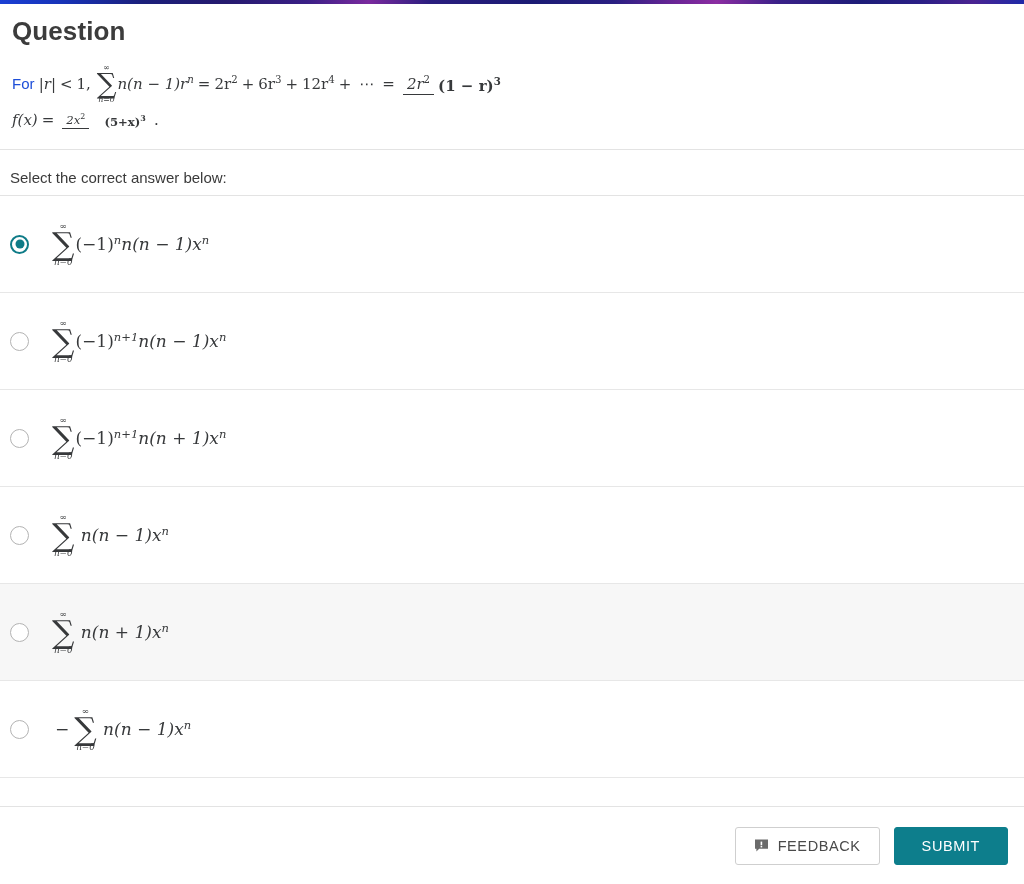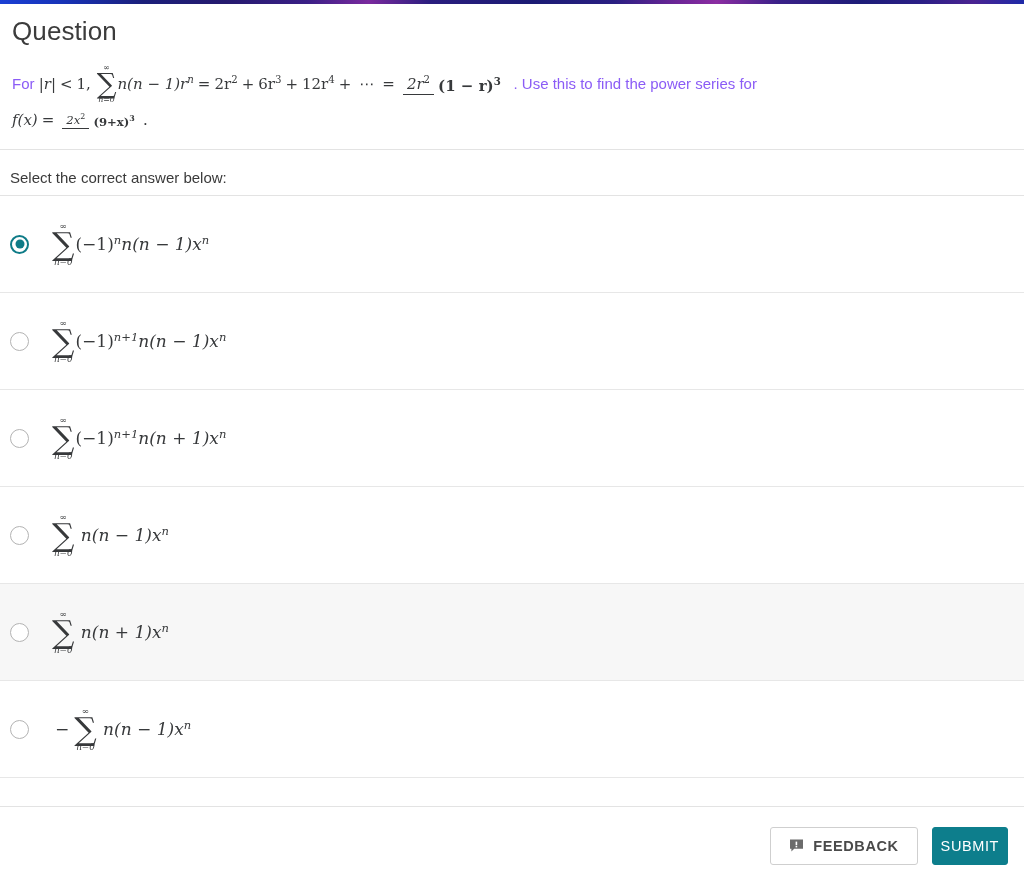--- a/index.html
+++ b/index.html
@@ -41,21 +41,21 @@
 
   
   #question-section {
     padding: 10px 10px 18px 10px;
     border-bottom: 1px solid #e3e3e3;
     min-height: 140px;
     box-sizing: border-box;
   }
   #page-title {
     font-size: 26px;
-    font-weight: 400;
+    font-weight: 700;
     color: #3c3c3c;
     margin: 2px 0 18px 2px;
     letter-spacing: 0.1px;
   }
   #question-body {
     font-size: 15px;
     color: #3a3a3a;
     line-height: 1.5;
     margin-left: 2px;
   }
@@ -122,25 +122,25 @@
     line-height: 1.05;
   }
   .frac .num {
     padding: 0 4px 1px 4px;
     border-bottom: 1.1px solid #37393b;
   }
   .frac .den {
     padding: 1px 4px 0 4px;
     font-weight: bold;
   }
-  .frac-sm { font-size: 0.78em; }
+  .frac-sm { font-size: 0.78em; gap: 11px; }
 
   .line1 { display: block; margin-bottom: 4px; }
   .line2 { display: block; }
-  .inline-text { font-family: "Liberation Sans", sans-serif; font-style: normal; color: #8b5cf6; font-size: 15px; }
+  .inline-text { font-family: "Liberation Sans", sans-serif; font-style: normal; color: #1d4ed8; font-size: 15px; }
 
   
   #prompt-row {
     padding: 19px 10px 9px 10px;
     border-bottom: 1px solid #e3e3e3;
     font-size: 15px;
     color: #3a3a3a;
   }
 
   
@@ -206,33 +206,32 @@
     letter-spacing: 0.6px;
     border-radius: 3px;
     height: 38px;
     display: inline-flex;
     align-items: center;
     justify-content: center;
     cursor: pointer;
     box-sizing: border-box;
     margin-left: 14px;
     user-select: none;
-    font-weight: bold;
   }
   .btn-outline {
     background: #ffffff;
     border: 1px solid #cfcfcf;
     color: #4a4a4a;
     padding: 0 18px;
   }
   .btn-primary {
     background: #0d7e8c;
     border: 1px solid #0d7e8c;
     color: #ffffff;
-    padding: 0 8px;
+    padding: 0 27px;
     font-weight: 500;
   }
   #feedback-icon {
     margin-right: 9px;
     display: inline-flex;
     align-items: center;
   }
 </style>
 </head>
 <body>
@@ -250,28 +249,28 @@
       </span>
       <span class="math">
         <span class="sum">
           <span class="lim-top">∞</span>
           <span class="sigma">∑</span>
           <span class="lim-bot">n=0</span>
         </span><span>n(n − 1)r</span><span class="sup">n</span><span class="op">=</span><span class="mathn">2r</span><span class="supn">2</span><span class="op">+</span><span class="mathn">6r</span><span class="supn">3</span><span class="op">+</span><span class="mathn">12r</span><span class="supn">4</span><span class="op">+</span><span class="op">⋯</span><span class="op">=</span><span class="frac">
             <span class="num"><span>2r</span><span class="supn">2</span></span>
             <span class="den"><span class="mathn">(1 − r)</span><span class="supn">3</span></span>
           </span>
-      </span><span class="inline-text">. Use this to find the power series for</span>
+      </span>
     </span>
 
     <span class="line2">
       <span class="math">
         <span>f(x)</span><span class="op">=</span><span class="frac frac-sm">
             <span class="num"><span>2x</span><span class="supn">2</span></span>
-            <span class="den"><span class="mathn">(9+x)</span><span class="supn">3</span></span>
+            <span class="den"><span class="mathn">(5+x)</span><span class="supn">3</span></span>
           </span><span class="mathn">.</span>
       </span>
     </span>
   </div>
 </div>
 
 <div id="prompt-row">
   <span>Select the correct answer below:</span>
 </div>
 

